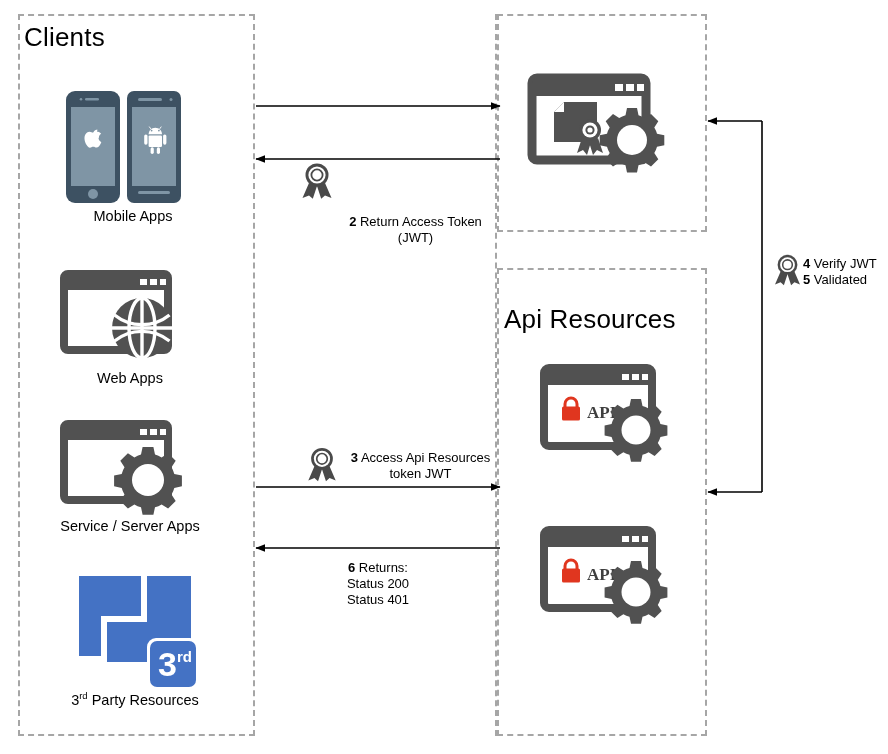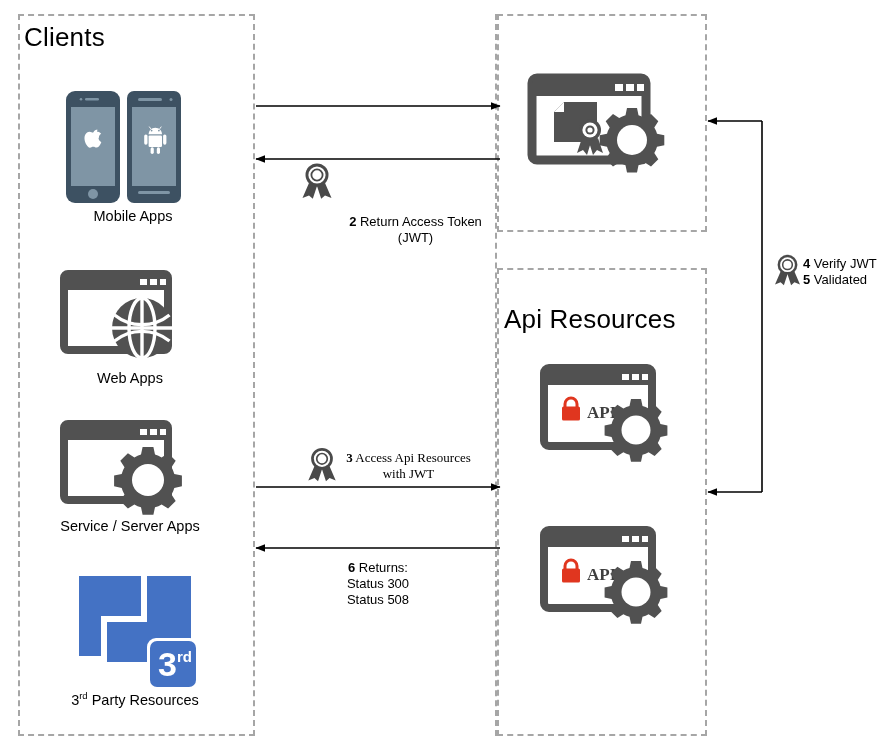--- a/index.html
+++ b/index.html
@@ -274,29 +274,29 @@
     <div>(JWT)</div>
   </div>
 
   <svg class="badge-ico" style="left:305px; top:445px;" width="34" height="37" viewBox="0 0 36 38">
     <circle cx="18" cy="14" r="11.5" fill="#4a4a4a"></circle>
     <circle cx="18" cy="14" r="8.6" fill="#ffffff"></circle>
     <circle cx="18" cy="14" r="5.6" fill="#ffffff" stroke="#4a4a4a" stroke-width="1.8"></circle>
     <path fill="#4a4a4a" d="M10 22 L3.5 37 l6.5 -2.6 3.8 3.4 4.2 -12.8 z"></path>
     <path fill="#4a4a4a" d="M26 22 L32.5 37 l-6.5 -2.6 -3.8 3.4 -4.2 -12.8 z"></path>
   </svg>
-  <div class="flow-label" style="left:326px; top:450px; width:165px;font-family:Liberation Serif, serif;">
+  <div class="flow-label" style="left:338px; top:450px; width:165px;">
     <div><b>3</b><span> Access Api Resources</span></div>
-    <div>with JWT</div>
+    <div>token JWT</div>
   </div>
 
   <div class="flow-label" style="left:256px; top:554px; width:244px;margin-top:6px;">
     <div><b>6</b><span> Returns:</span></div>
-    <div>Status 300</div>
-    <div>Status 508</div>
+    <div>Status 200</div>
+    <div>Status 401</div>
   </div>
 
   <svg class="badge-ico" style="left:772px; top:252px;" width="31" height="34" viewBox="0 0 36 38">
     <circle cx="18" cy="14" r="11.5" fill="#4a4a4a"></circle>
     <circle cx="18" cy="14" r="8.6" fill="#ffffff"></circle>
     <circle cx="18" cy="14" r="5.6" fill="#ffffff" stroke="#4a4a4a" stroke-width="1.8"></circle>
     <path fill="#4a4a4a" d="M10 22 L3.5 37 l6.5 -2.6 3.8 3.4 4.2 -12.8 z"></path>
     <path fill="#4a4a4a" d="M26 22 L32.5 37 l-6.5 -2.6 -3.8 3.4 -4.2 -12.8 z"></path>
   </svg>
   <div class="flow-label left-align" style="left:803px; top:256px; width:90px;">

